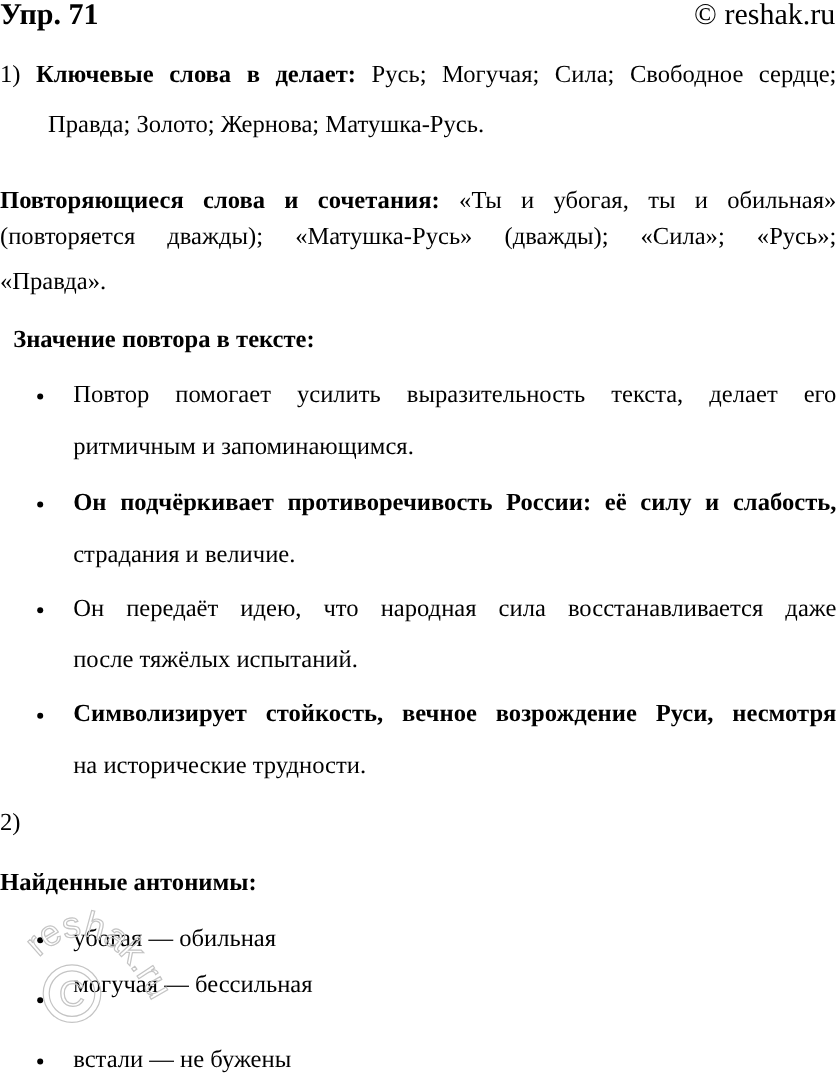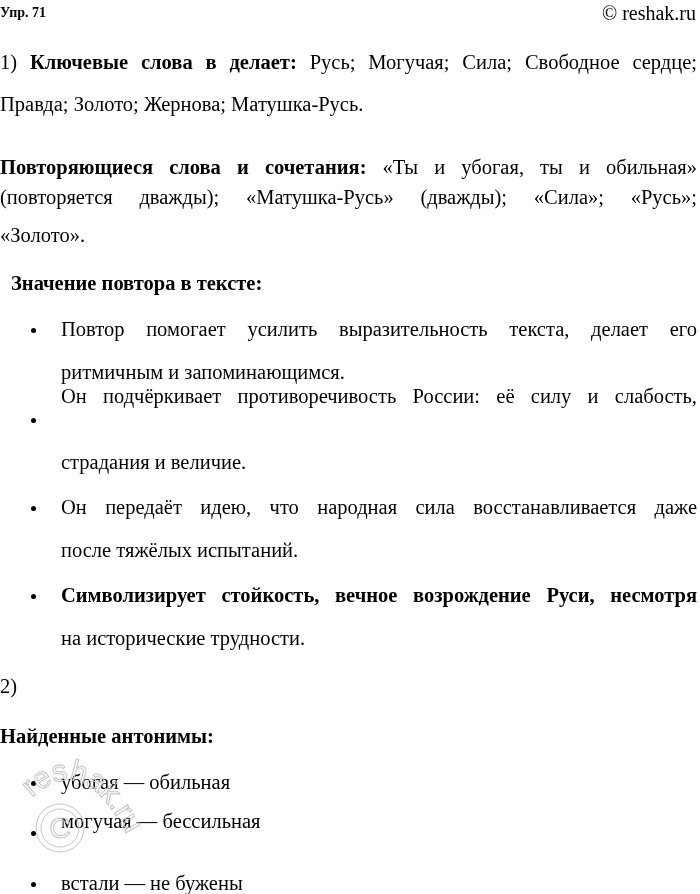--- a/index.html
+++ b/index.html
@@ -30,28 +30,28 @@
       text-align: justify;
       text-align-last: justify;
       white-space: nowrap;
       line-height: 24px;
     }
     .header-title {
       position: absolute;
       left: 0;
       top: 1px;
       font-weight: bold;
-      font-size: 14px;
+      font-size: 25px;
       line-height: 24px;
     }
     .header-copy {
       position: absolute;
       right: 4px;
       top: 1px;
-      font-size: 20px;
+      font-size: 25px;
       line-height: 24px;
     }
     .bullet-dot {
       position: absolute;
       width: 5px;
       height: 5px;
       border-radius: 50%;
       background: #000;
     }
     .btext {
@@ -82,40 +82,40 @@
 <body>
 
 <div class="header-title">Упр. 71</div>
 <div class="header-copy">© reshak.ru</div>
 
 <div class="justify" style="top:50px;">
   <span>1)</span>
   <span class="bold">Ключевые слова в делает:</span>
   <span>Русь; Могучая; Сила; Свободное сердце;</span>
 </div>
-<div class="line" style="top:92px;">Правда; Золото; Жернова; Матушка-Русь.</div>
+<div class="line" style="top:92px;margin-left:40px;">Правда; Золото; Жернова; Матушка-Русь.</div>
 
 <div class="justify" style="top:155px;">
   <span class="bold">Повторяющиеся слова и сочетания:</span>
   <span>«Ты и убогая, ты и обильная»</span>
 </div>
 <div class="justify" style="top:185px;">(повторяется дважды); «Матушка-Русь» (дважды); «Сила»; «Русь»;</div>
-<div class="line" style="top:223px;">«Золото».</div>
+<div class="line" style="top:223px;">«Правда».</div>
 
 <div class="line bold" style="top:271px;padding-left:11px;">Значение повтора в тексте:</div>
 
 <div>
   <div>
     <span class="bullet-dot" style="left:31px; top:328px;"></span>
     <div class="btext-just" style="top:317px;">Повтор помогает усилить выразительность текста, делает его</div>
     <div class="btext" style="top:360px;">ритмичным и запоминающимся.</div>
   </div>
   <div>
     <span class="bullet-dot" style="left:31px; top:418px;"></span>
-    <div class="btext-just" style="top:384px;">Он подчёркивает противоречивость России: её силу и слабость,</div>
+    <div class="btext-just" style="top:407px;font-weight:bold;">Он подчёркивает противоречивость России: её силу и слабость,</div>
     <div class="btext" style="top:450px;">страдания и величие.</div>
   </div>
   <div>
     <span class="bullet-dot" style="left:31px; top:506px;"></span>
     <div class="btext-just" style="top:495px;">Он передаёт идею, что народная сила восстанавливается даже</div>
     <div class="btext" style="top:538px;">после тяжёлых испытаний.</div>
   </div>
   <div>
     <span class="bullet-dot" style="left:31px; top:594px;"></span>
     <div class="btext-just" style="top:583px;font-weight:bold;">Символизирует стойкость, вечное возрождение Руси, несмотря</div>

